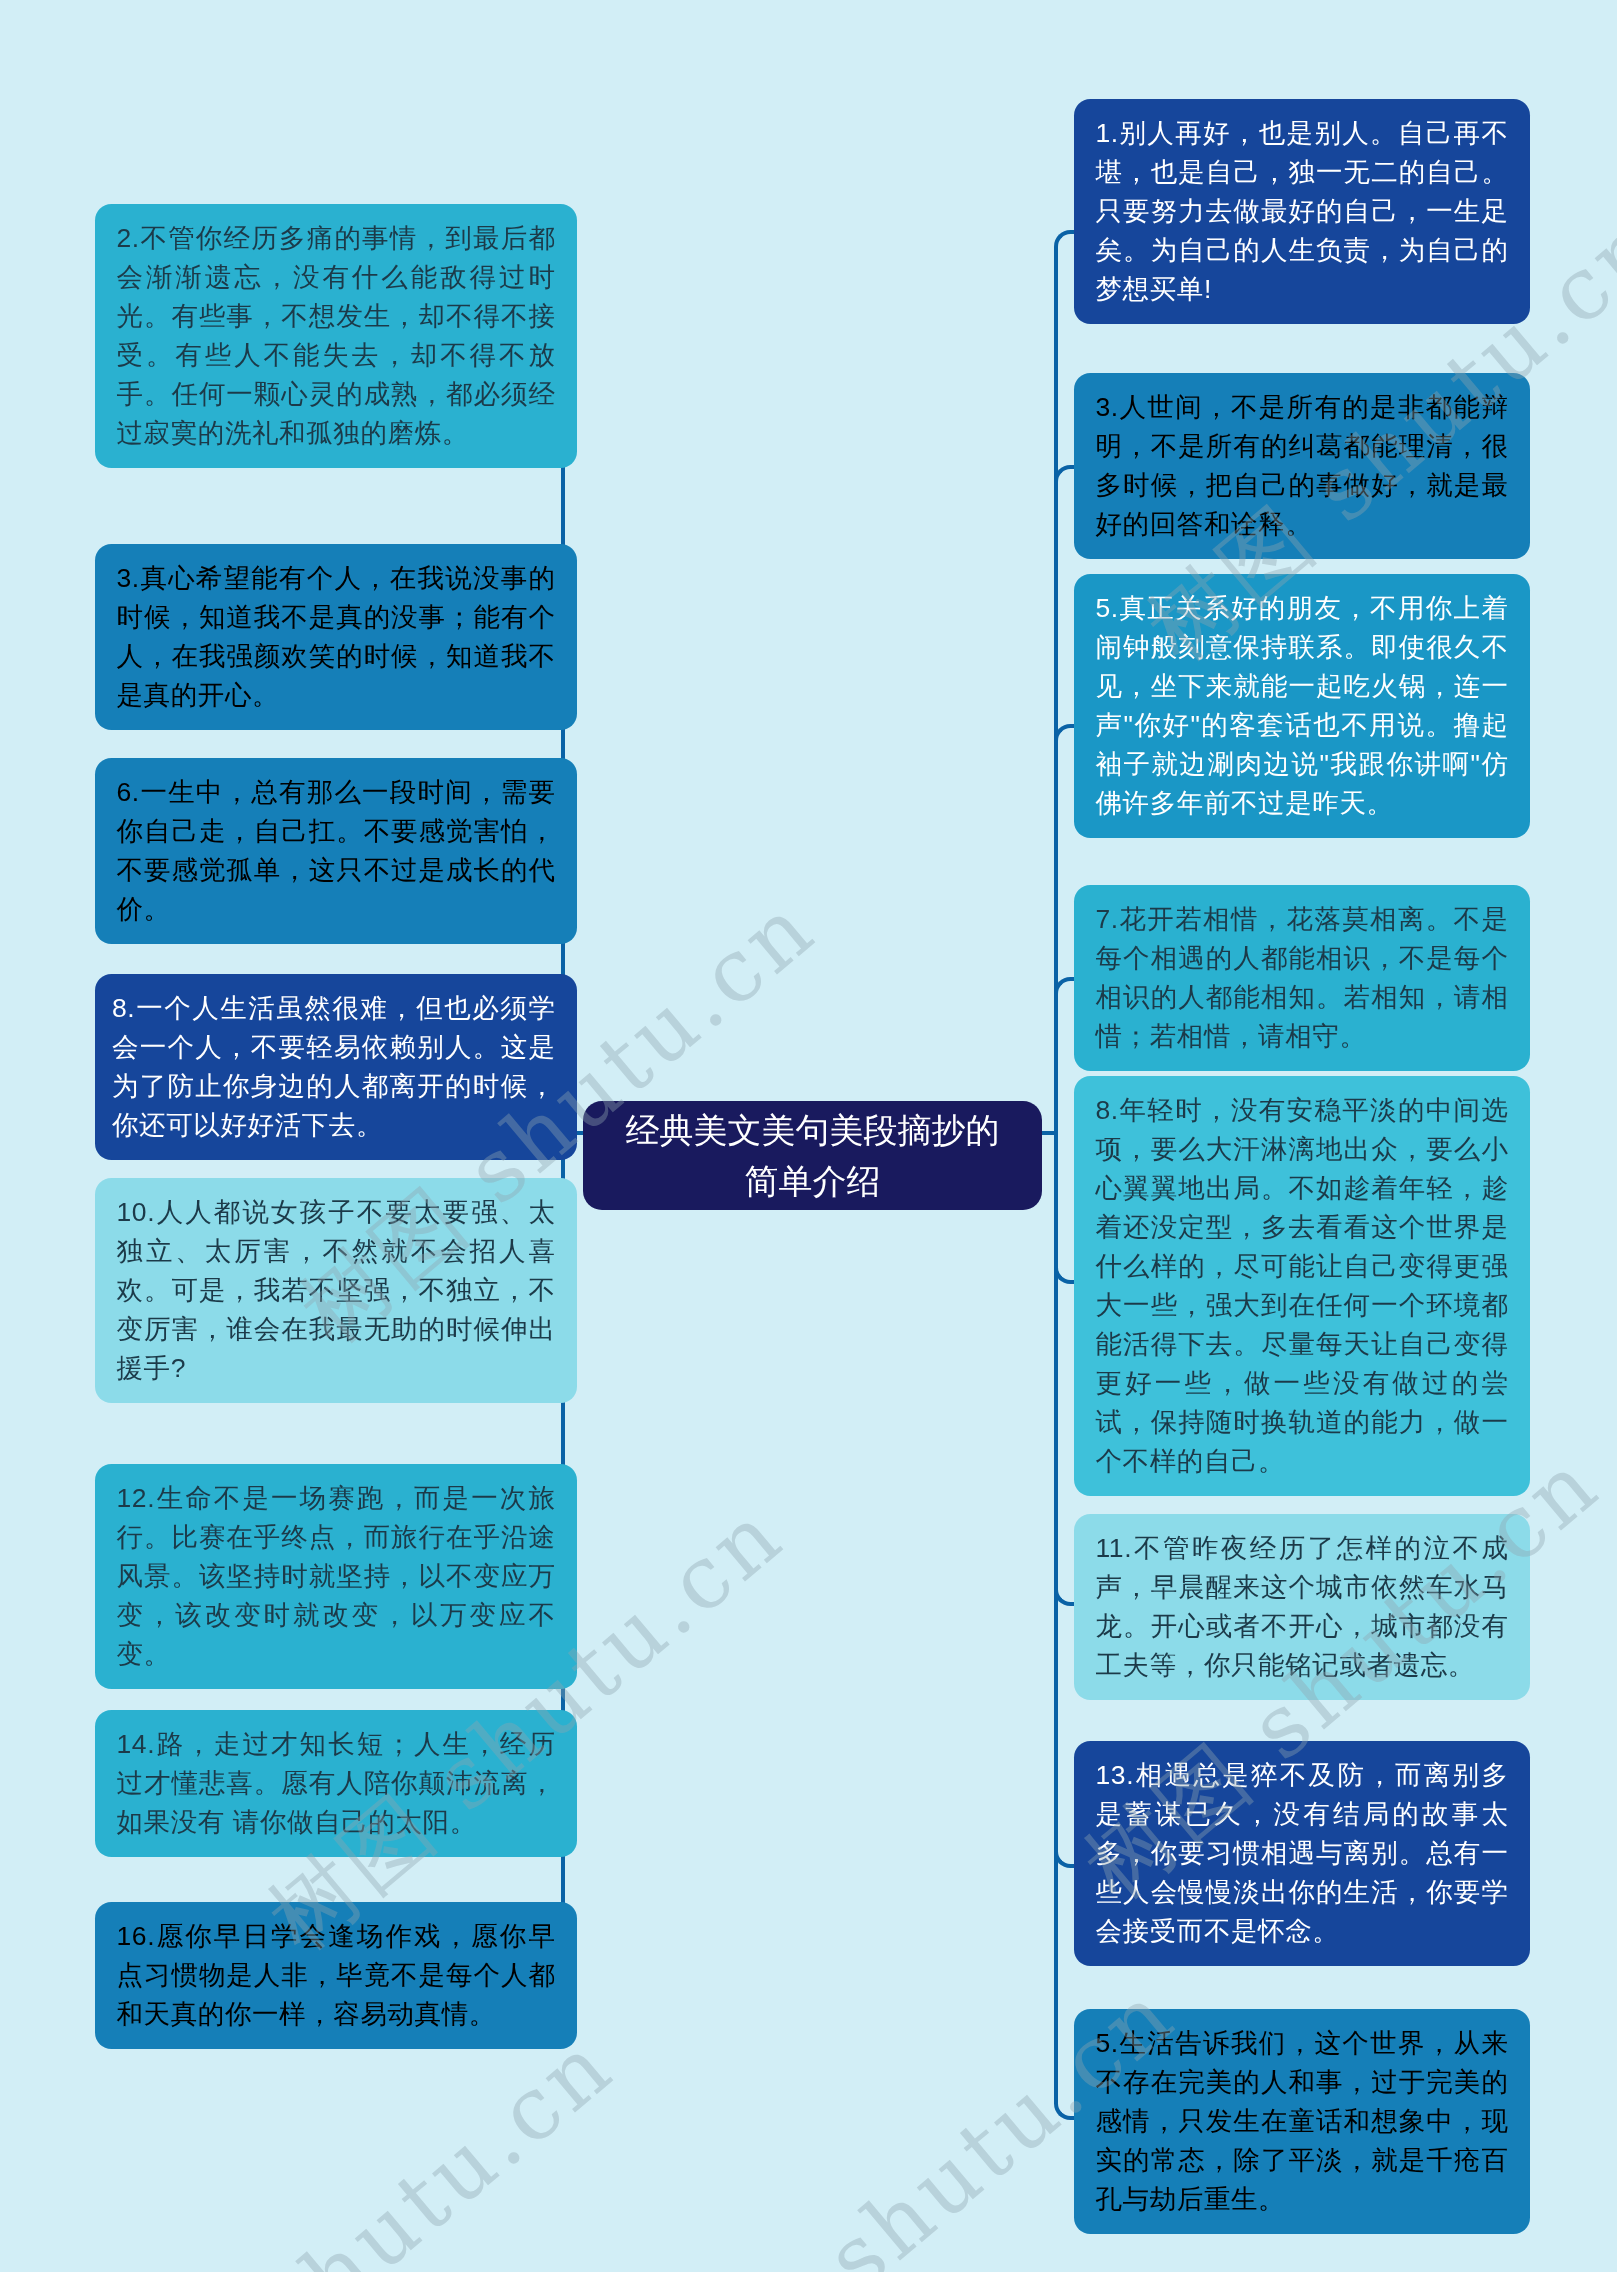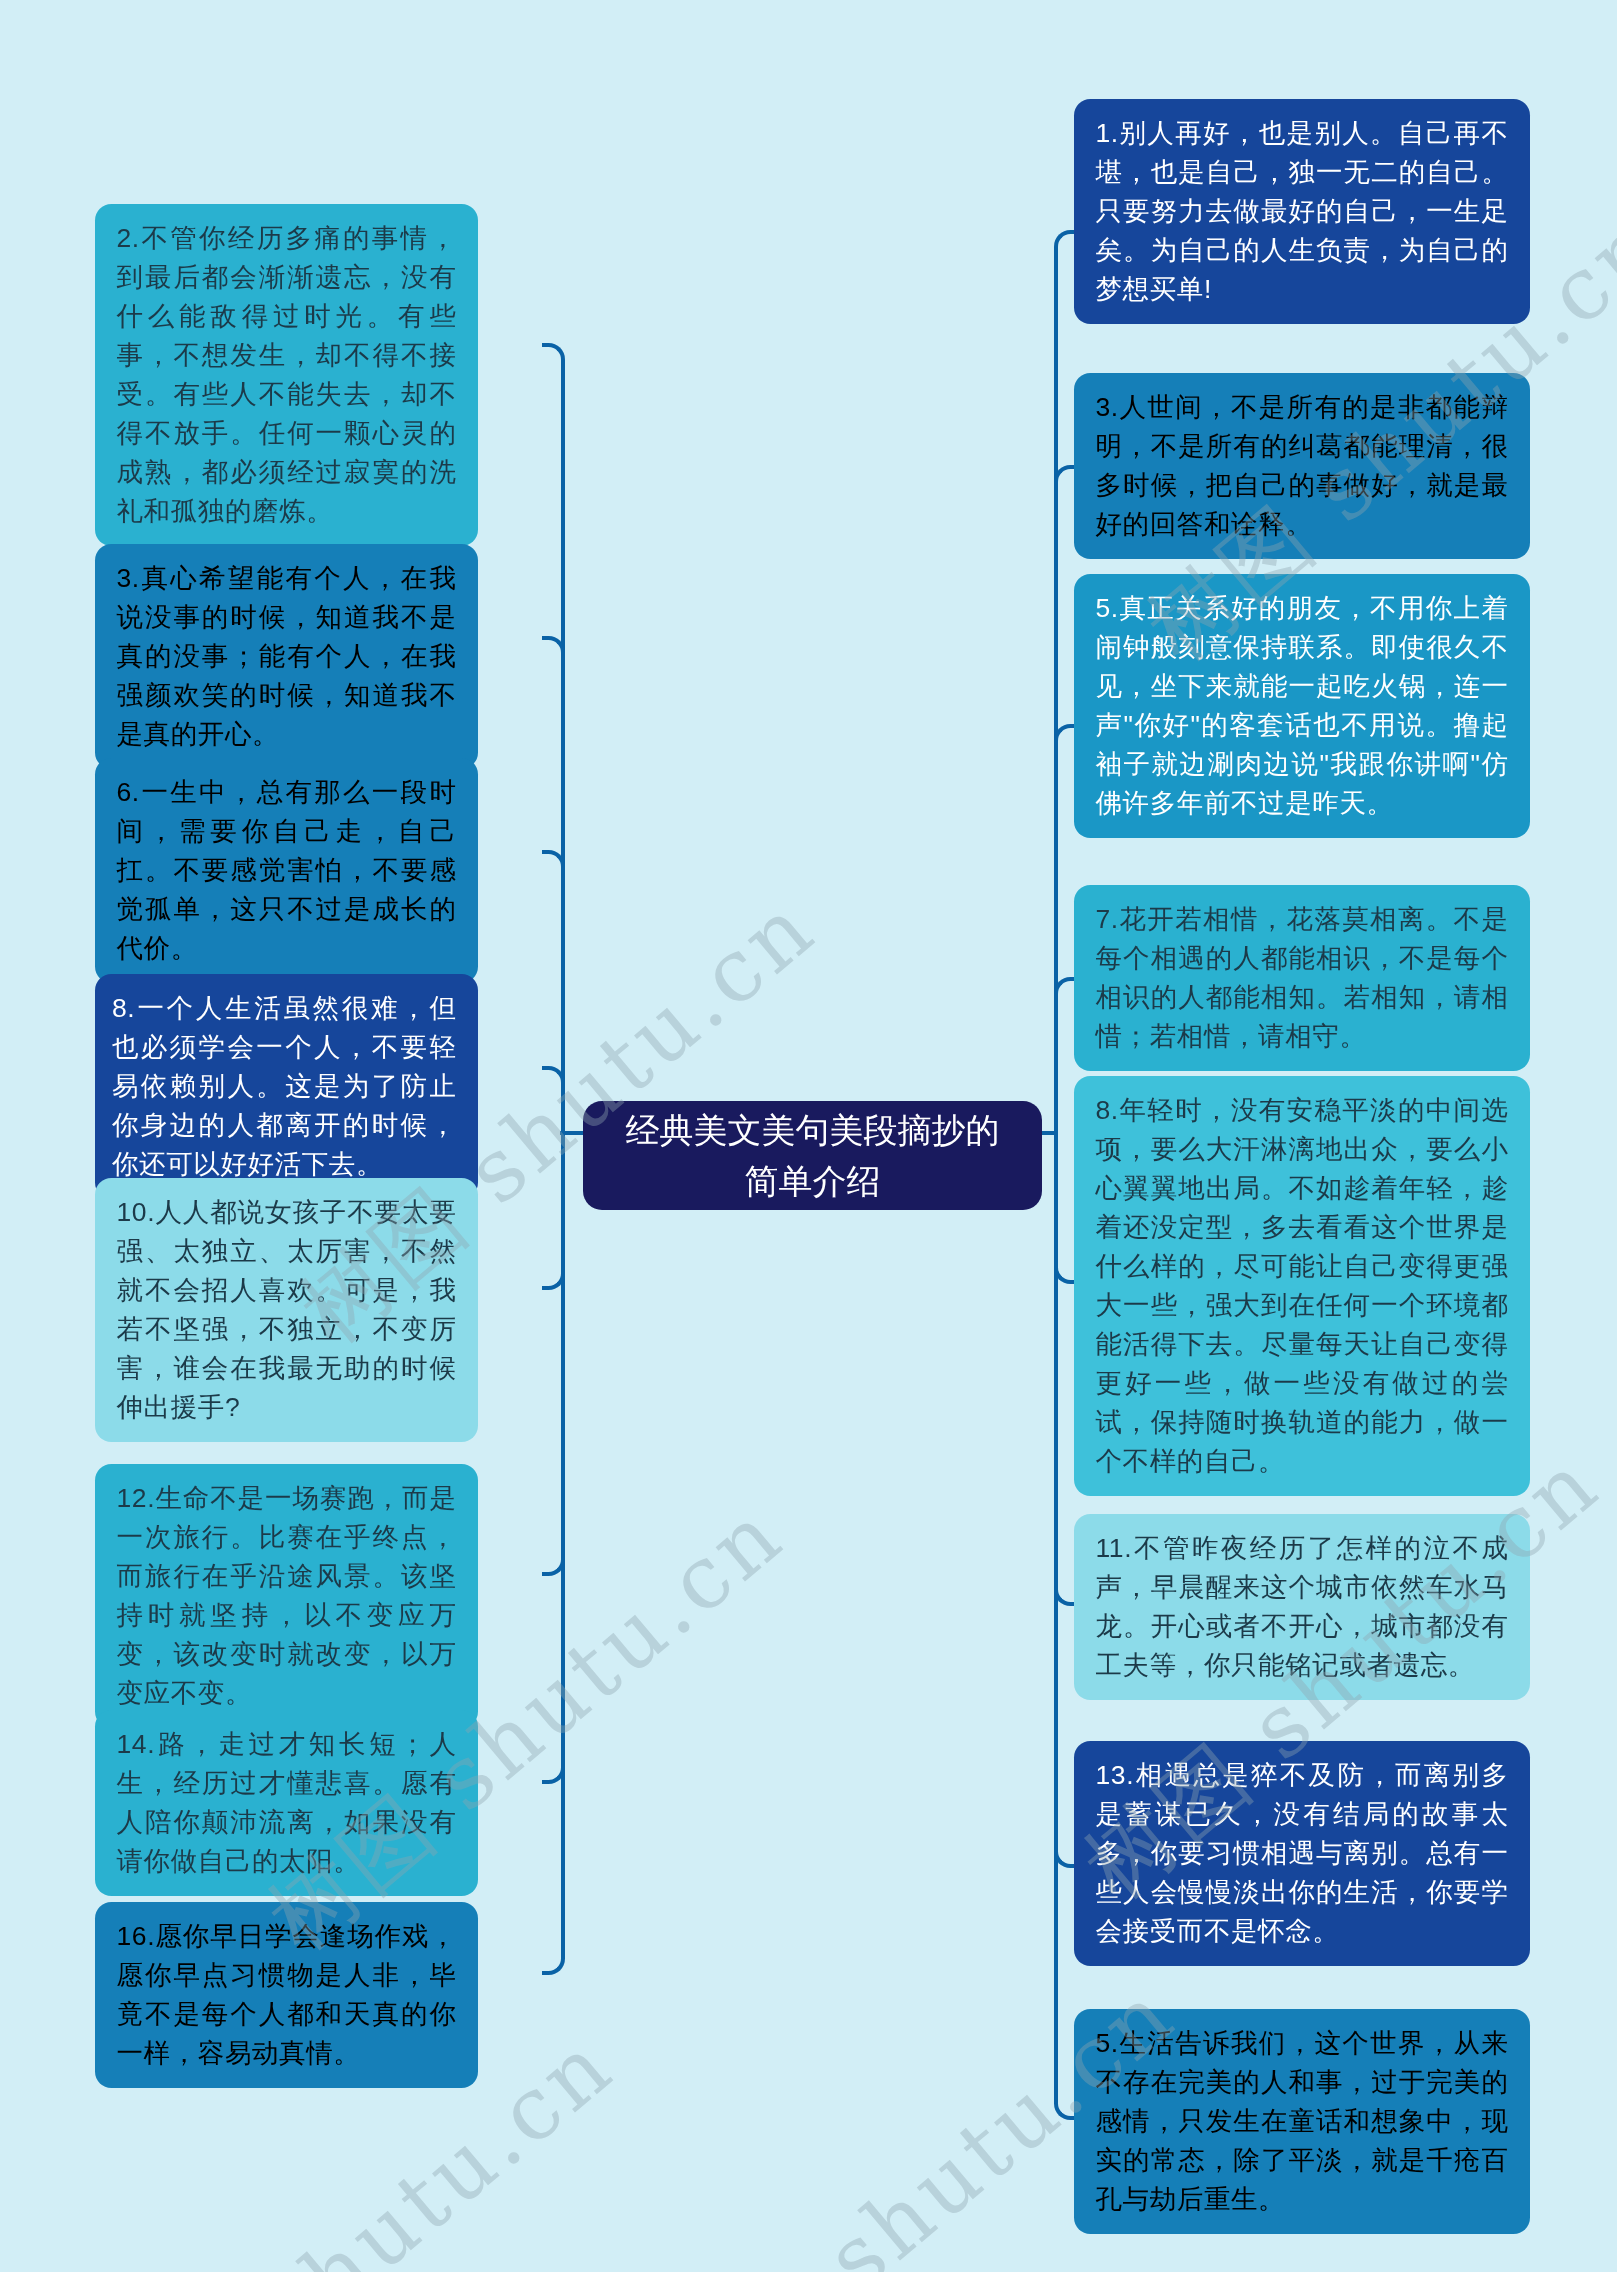--- a/index.html
+++ b/index.html
@@ -17,21 +17,21 @@
     position:absolute;
     box-sizing:border-box;
     border-radius:16.4px;
     padding:15px 21.5px;
     font-size:26.5px;
     line-height:39px;
     letter-spacing:0.6px;
     text-align:justify;
     cursor:pointer;
   }
-  .node.left{left:95px;width:383px;}
+  .node.left{left:95px;width:482px;}
   .node.right{left:1074px;width:456px;}
   .style-cyan   {background:#2ab1d0;color:#1c3a49;}
   .style-cyan2  {background:#3ec1da;color:#1c3a49;}
   .style-pale   {background:#8cdbe9;color:#1c3a49;}
   .style-blue   {background:#157fb8;color:#000000;}
   .style-bluecyan{background:#1a97c6;color:#ffffff;}
   .style-navy   {background:#16469b;color:#ffffff;}
   .center-node{
     position:absolute;
     left:583px;top:1101px;width:459px;height:109px;

